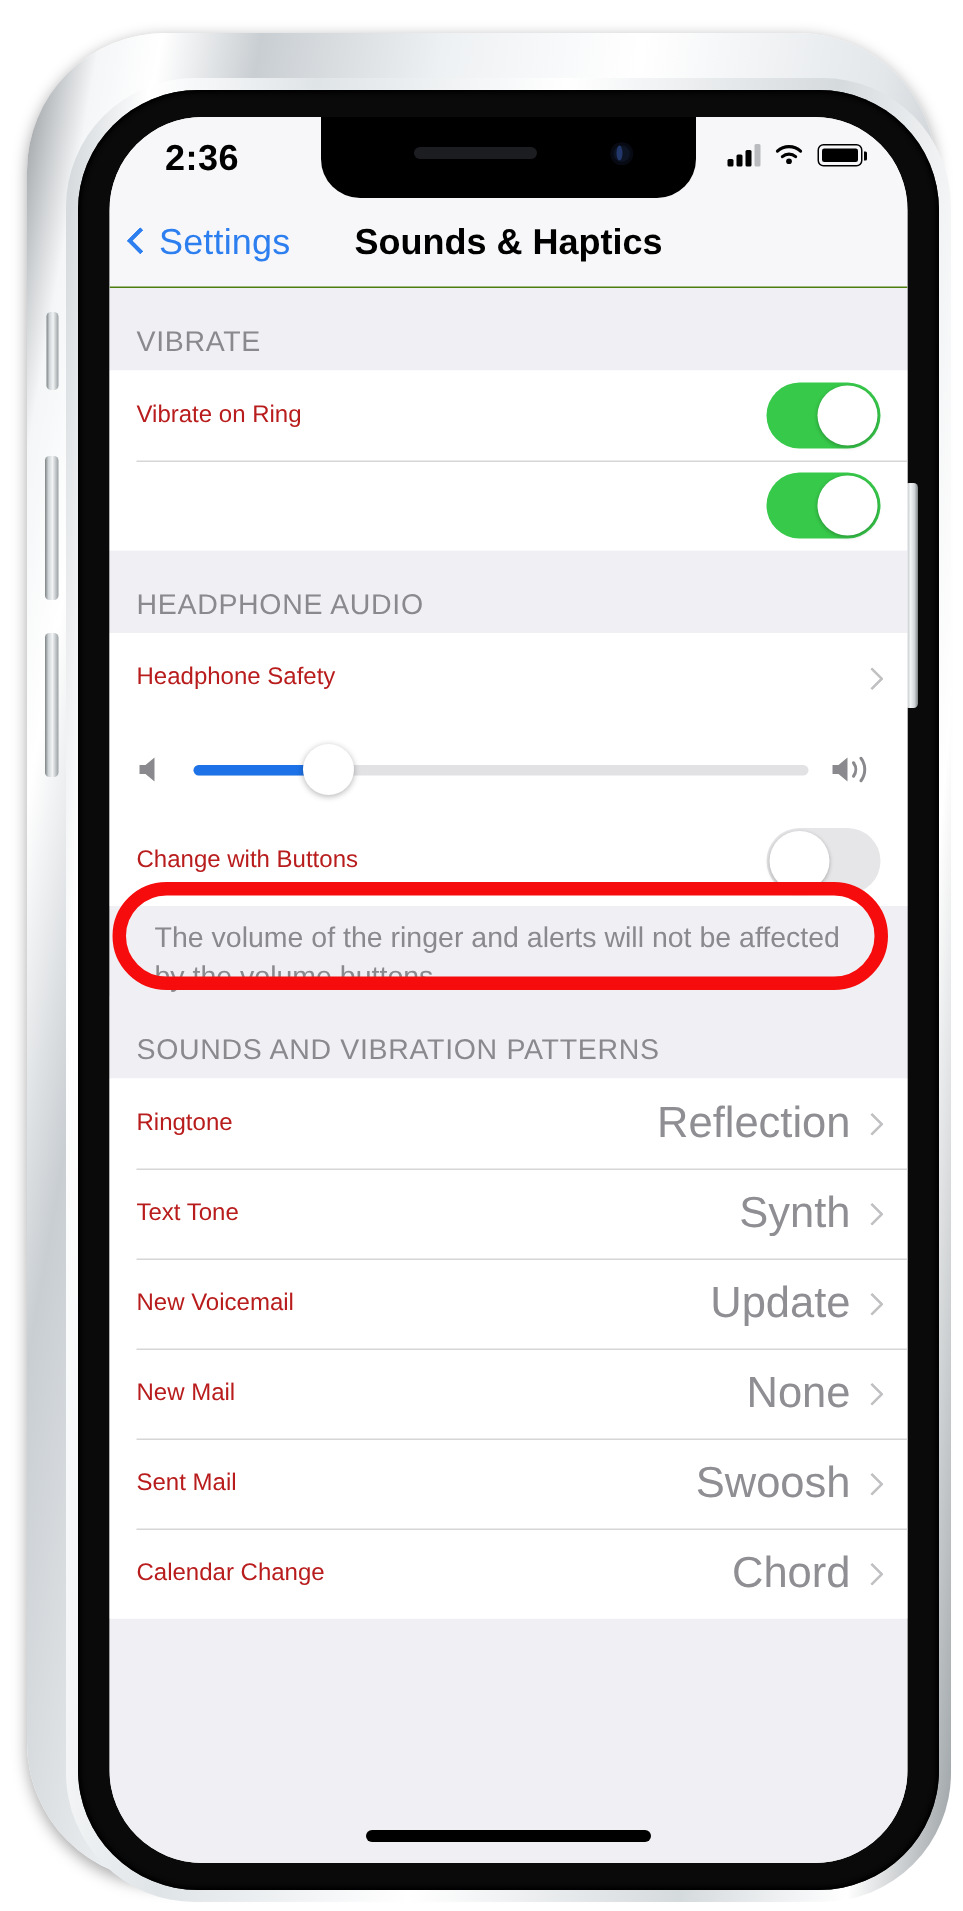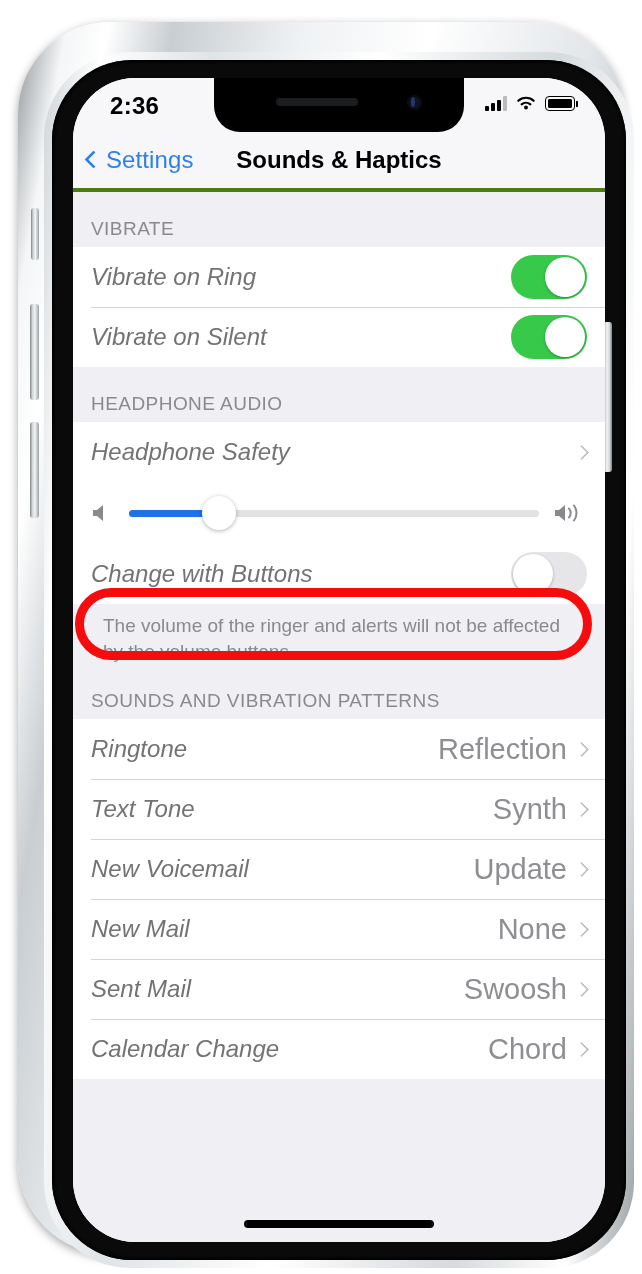--- a/index.html
+++ b/index.html
@@ -128,21 +128,21 @@
     content:""; position:absolute; right:-4px; top:4px;
     width:2px; height:6px; background:#000; border-radius:0 1px 1px 0;
   }
   .batt span { display:block; width:100%; height:100%; background:#000; border-radius:1.5px; }
 
   
   .navbar {
     position: relative;
     height: 60px;
     background: #f7f7f9;
-    border-bottom: 4px solid #4d7c0f;
+    border-bottom: 1px solid #4d7c0f;
     display: flex; align-items: center;
   }
   .nav-back {
     display: flex; align-items: center; gap: 6px;
     margin-left: 14px;
     cursor: pointer;
   }
   .chev-back {
     width: 13px; height: 13px;
     border-left: 3.6px solid #2d7ff0;
@@ -178,21 +178,21 @@
     display: flex; align-items: center;
     min-height: 60px;
     padding: 0 18px 0 18px;
     background: #ffffff;
   }
   .row + .row::before {
     content:"";
     position:absolute; left:18px; right:0; top:0;
     height:1px; background:#d6d6d8;
   }
-  .row-label { font-size: 24px; color: #737373; font-style: italic; }
+  .row-label { font-size: 16px; color: #b91c1c; }
   .row-right {
     margin-left:auto;
     display:flex; align-items:center; gap:9px;
   }
   .row-value { font-size: 29px; color: #8e8e93; }
   .chev {
     width: 11px; height: 11px;
     border-top: 2.6px solid #c1c1c4;
     border-right: 2.6px solid #c1c1c4;
     transform: rotate(45deg);
@@ -341,21 +341,20 @@
         <div class="group">
           <div class="row">
             <div class="row-label">Vibrate on Ring</div>
             <div class="row-right">
               <div class="toggle on">
                   <div class="knob"></div>
                 </div>
             </div>
           </div>
           <div class="row">
-            <div class="row-label">Vibrate on Silent</div>
             <div class="row-right">
               <div class="toggle on">
                   <div class="knob"></div>
                 </div>
             </div>
           </div>
         </div>
 
         <div class="section-header">HEADPHONE AUDIO</div>
         <div class="group">

